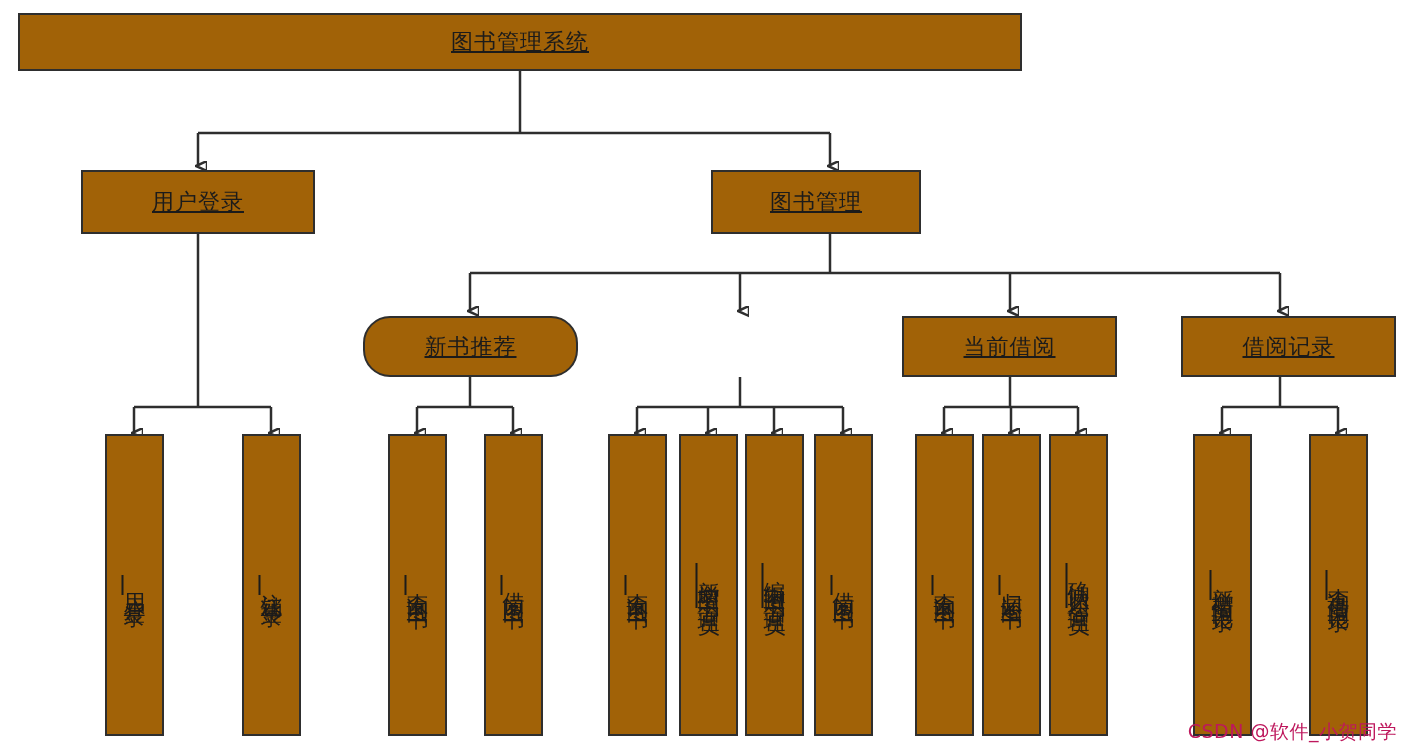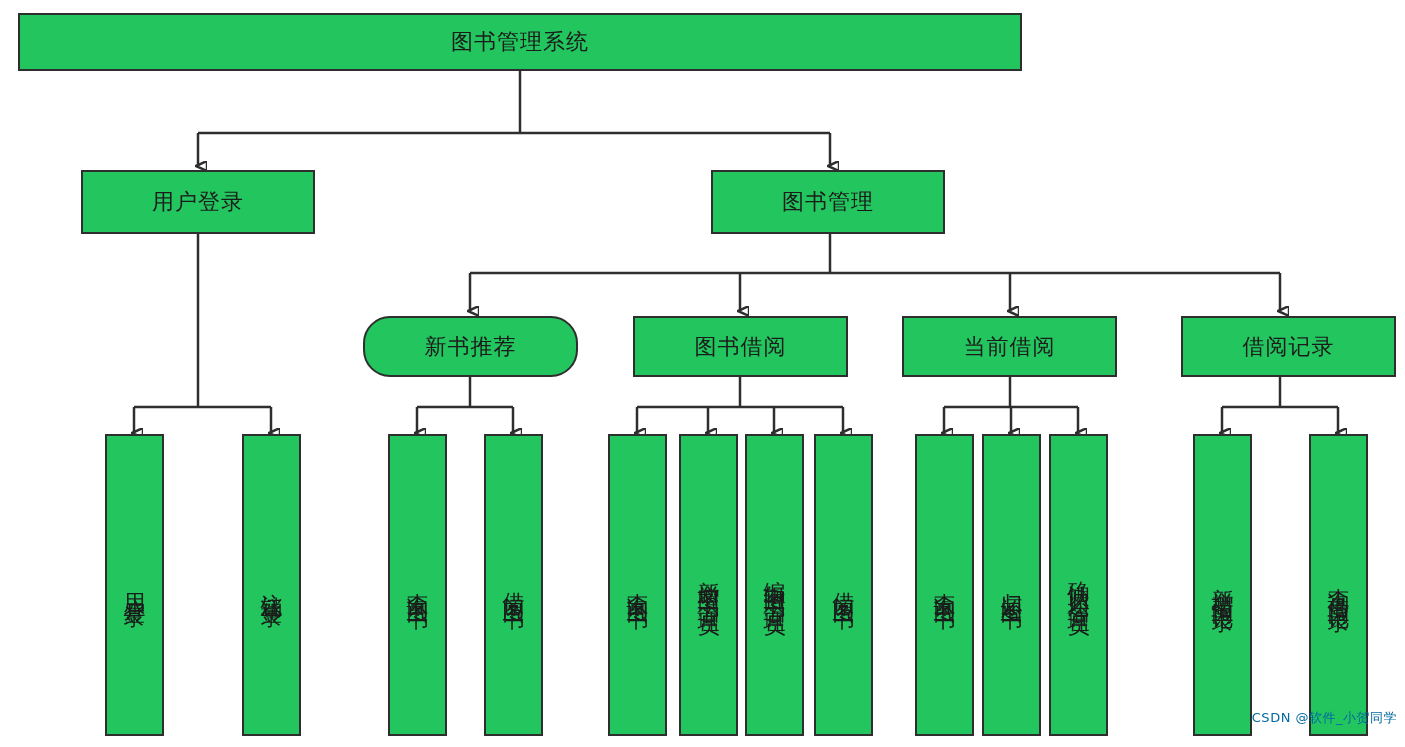--- a/index.html
+++ b/index.html
@@ -10,25 +10,26 @@
     overflow:hidden;
     position:relative;
   }
   #diagram{
     position:absolute;left:0;top:0;width:1405px;height:747px;
   }
   .node{
     position:absolute;
     box-sizing:border-box;
     border:2.5px solid #2e2e2e;
-    background:#22c55e;
+    background:#a16207;
     display:flex;
     align-items:center;
     justify-content:center;
     color:#1b1b1b;
+    text-decoration:underline;
   }
   .node .lbl{
     display:block;
     white-space:nowrap;
     line-height:1.05;
   }
   .node.h .lbl{font-size:22px;letter-spacing:1px;}
   .node.root .lbl{font-size:22px;letter-spacing:1px;}
   
   .node.v{
@@ -44,23 +45,23 @@
   }
   svg#links{
     position:absolute;left:0;top:0;width:1405px;height:747px;
     pointer-events:none;
   }
   svg#links path, svg#links line{
     stroke:#2e2e2e;stroke-width:2.5;fill:none;
   }
   .watermark{
     position:absolute;
-    right:8px;bottom:20px;
-    font-size:13px;
-    color:#0369a1;
+    right:8px;bottom:2px;
+    font-size:19px;
+    color:#be185d;
     letter-spacing:0.5px;
     white-space:nowrap;
     font-family:"DejaVu Sans","Liberation Sans",sans-serif;
   }
 </style>
 </head>
 <body>
 
 <div id="diagram">
 
@@ -112,29 +113,26 @@
     <path d="M1338,407 L1338,433" marker-end="url(#arw)"></path>
   </svg>
 
   <div class="node root" style="left:18px;top:13px;width:1004px;height:58px;">
     <span class="lbl">图书管理系统</span>
   </div>
 
   <div class="node h" style="left:81px;top:170px;width:234px;height:64px;">
     <span class="lbl">用户登录</span>
   </div>
-  <div class="node h" style="left:711px;top:170px;width:234px;height:64px;">
+  <div class="node h" style="left:711px;top:170px;width:210px;height:64px;">
     <span class="lbl">图书管理</span>
   </div>
 
   <div class="node h" style="left:363px;top:316px;width:215px;height:61px;border-radius:27px;">
     <span class="lbl">新书推荐</span>
-  </div>
-  <div class="node h" style="left:633px;top:316px;width:215px;height:61px;">
-    <span class="lbl">图书借阅</span>
   </div>
   <div class="node h" style="left:902px;top:316px;width:215px;height:61px;">
     <span class="lbl">当前借阅</span>
   </div>
   <div class="node h" style="left:1172px;top:316px;width:215px;height:61px;margin-left:9px;">
     <span class="lbl">借阅记录</span>
   </div>
 
   <div class="node v" style="left:105px;top:434px;width:59px;height:302px;">
     <span class="lbl">用户登录</span>

